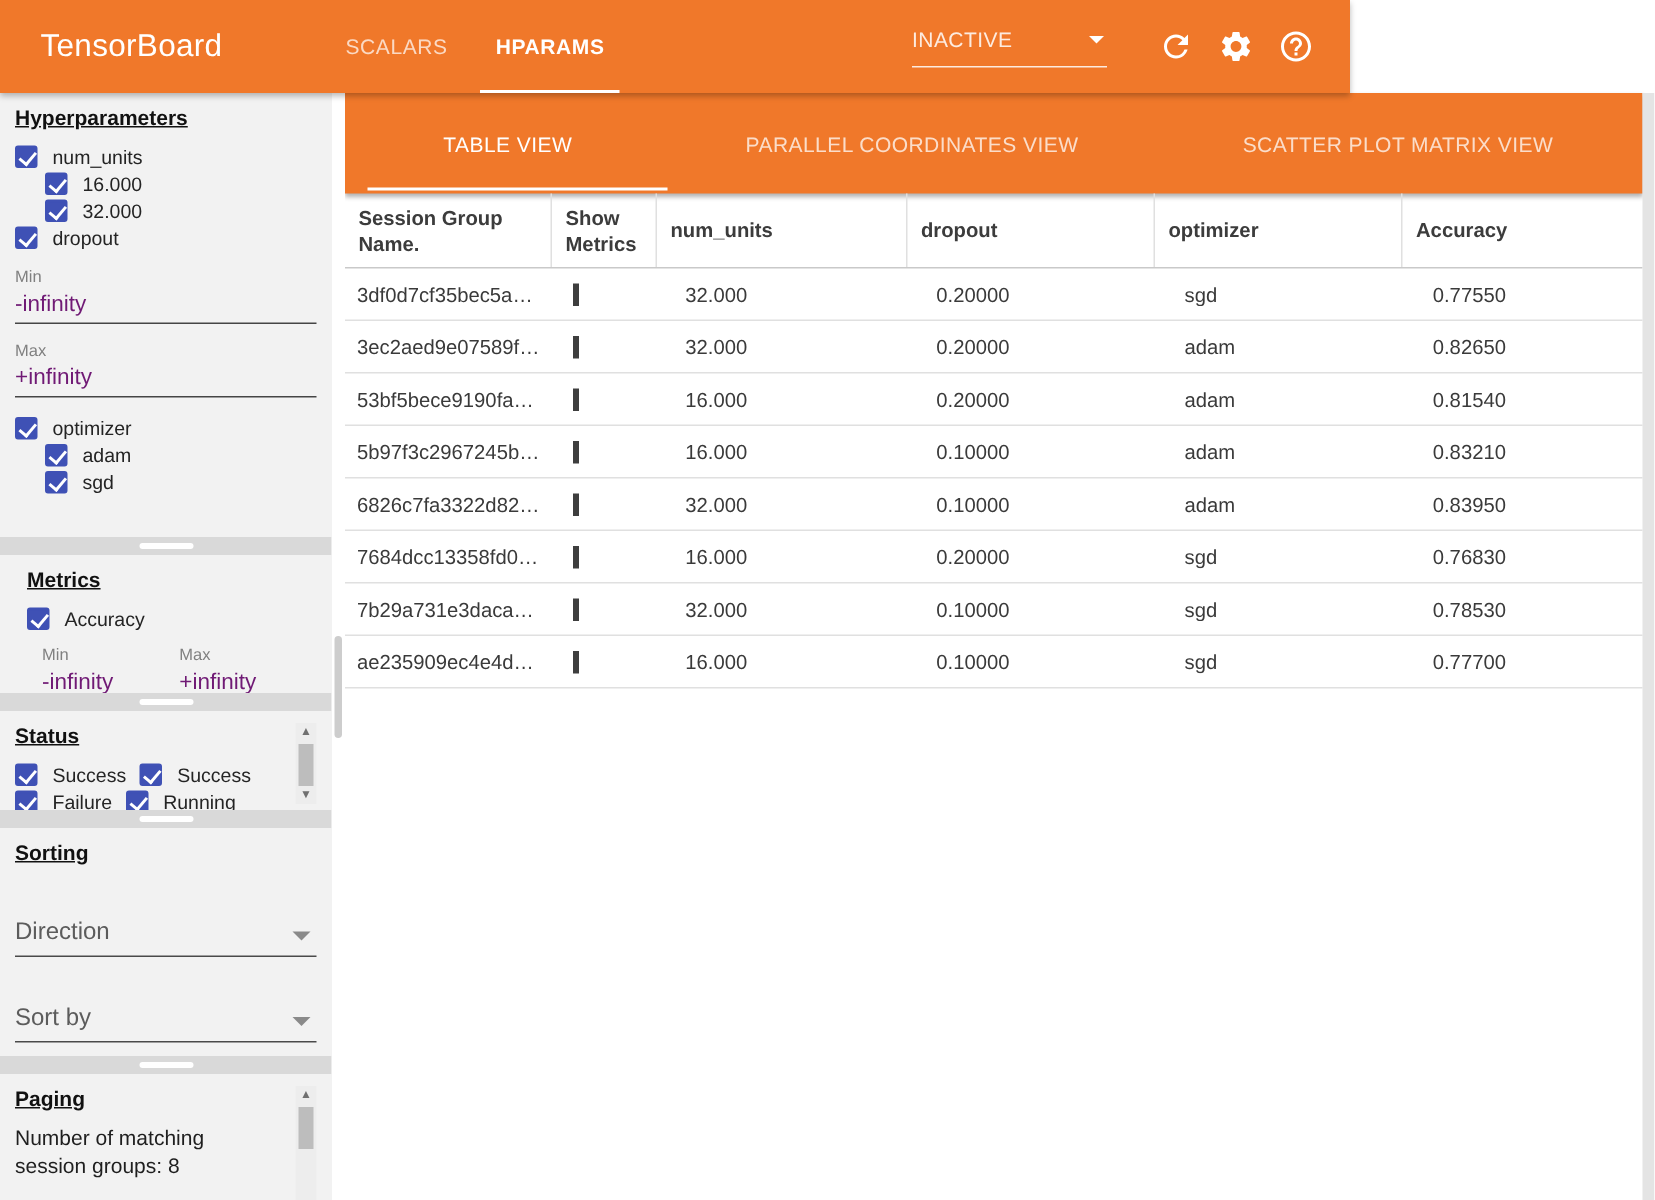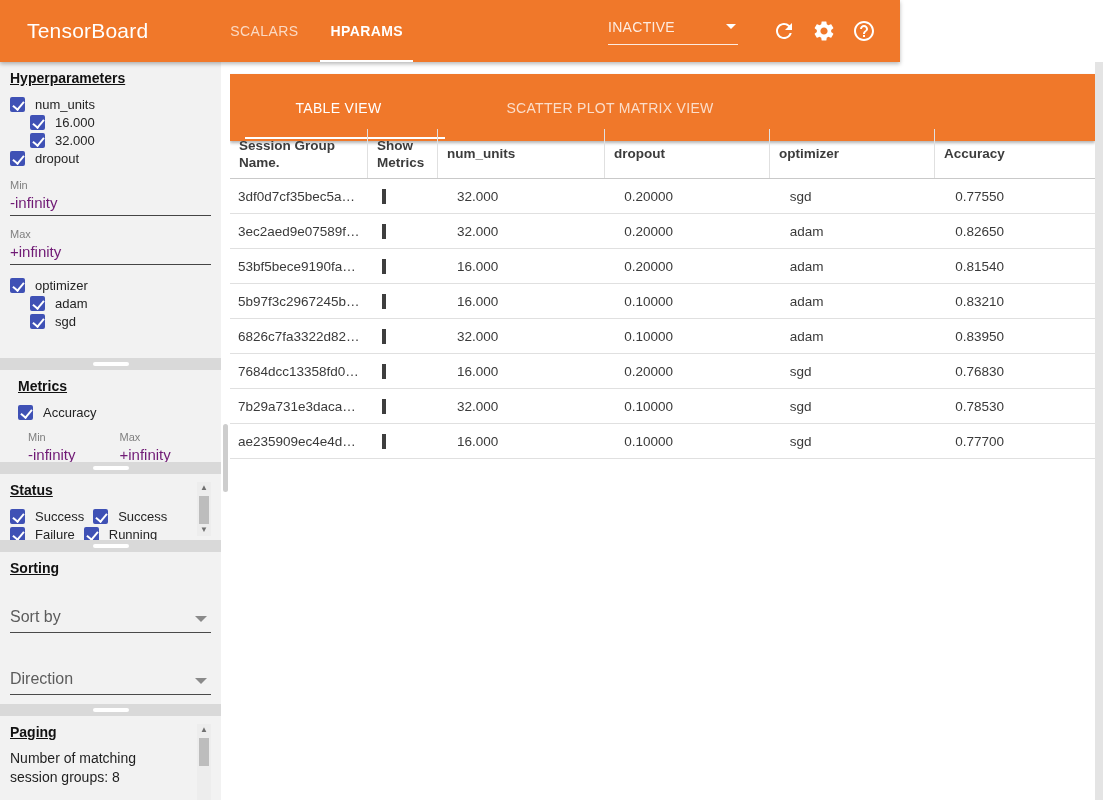--- a/index.html
+++ b/index.html
@@ -69,21 +69,21 @@
                   padding-bottom:6px; cursor:pointer; }
   .select-field .sel-val { font-size:16px; color:#5c5c5c; }
   .caret-down-g { position:absolute; right:4px; top:8px; width:0; height:0;
                 border-left:6px solid transparent; border-right:6px solid transparent;
                 border-top:6px solid #8a8a8a; }
   .paging-text { font-size:14px; color:#1f1f1f; line-height:19px; width:175px; margin-top:2px; }
 
   
   .main { position:absolute; left:230px; top:62px; right:0; bottom:0; background:#fff; }
   .main-gutter { position:absolute; right:0; top:0; bottom:0; width:8px; background:#e4e4e4; }
-  .tabbar { position:absolute; left:0; top:12px; right:8px; height:67px; background:#f0782a;
+  .tabbar { position:absolute; left:0; top:0; right:8px; height:67px; background:#f0782a;
             display:flex; box-shadow:0 2px 3px rgba(0,0,0,.3); }
   .vtab { height:67px; display:flex; align-items:center; justify-content:center;
           color:rgba(255,255,255,.75); font-size:14px; letter-spacing:.3px; cursor:pointer; position:relative; }
   .vtab.t1 { width:217px; } .vtab.t2 { width:322px; } .vtab.t3 { width:326px; }
   .vtab.active { color:#fff; }
   .vtab.active::after { content:""; position:absolute; left:15px; right:2px; bottom:2px;
           height:2px; background:#fff; }
 
   .table { position:absolute; left:0; top:67px; right:8px; }
   .thead { display:flex; height:50px; border-bottom:1px solid #c9c9c9; }
@@ -238,26 +238,26 @@
       <div class="down">▼</div>
     </div>
   </div>
 
   <div class="divider">
     <div class="handle"></div>
   </div>
 
   <div class="panel p-sorting">
     <div class="sec-title">Sorting</div>
+    <div class="select-field" style="margin-top:37px;">
+      <span class="sel-val">Direction</span>
+      <span class="caret-down-g"></span>
+    </div>
     <div class="select-field" style="margin-top:32px;">
       <span class="sel-val">Sort by</span>
-      <span class="caret-down-g"></span>
-    </div>
-    <div class="select-field" style="margin-top:37px;">
-      <span class="sel-val">Direction</span>
       <span class="caret-down-g"></span>
     </div>
   </div>
 
   <div class="divider">
     <div class="handle"></div>
   </div>
 
   <div class="panel p-paging">
     <div class="sec-title">Paging</div>
@@ -269,20 +269,21 @@
   </div>
 
   <div class="side-track">
     <div class="side-thumb"></div>
   </div>
 </div>
 
 <div class="main">
   <div class="tabbar">
     <div class="vtab t1 active">TABLE VIEW</div>
+    <div class="vtab t2">PARALLEL COORDINATES VIEW</div>
     <div class="vtab t3">SCATTER PLOT MATRIX VIEW</div>
   </div>
 
   <div class="table">
     <div class="thead">
       <div class="th c1">Session Group Name.</div>
       <div class="th c2">Show Metrics</div>
       <div class="th c3">num_units</div>
       <div class="th c4">dropout</div>
       <div class="th c5">optimizer</div>

